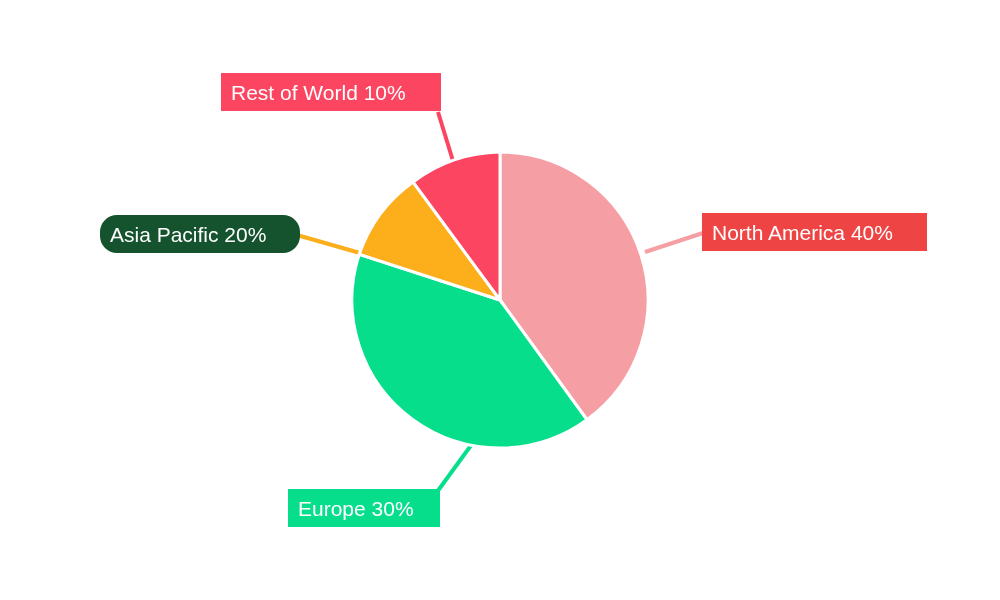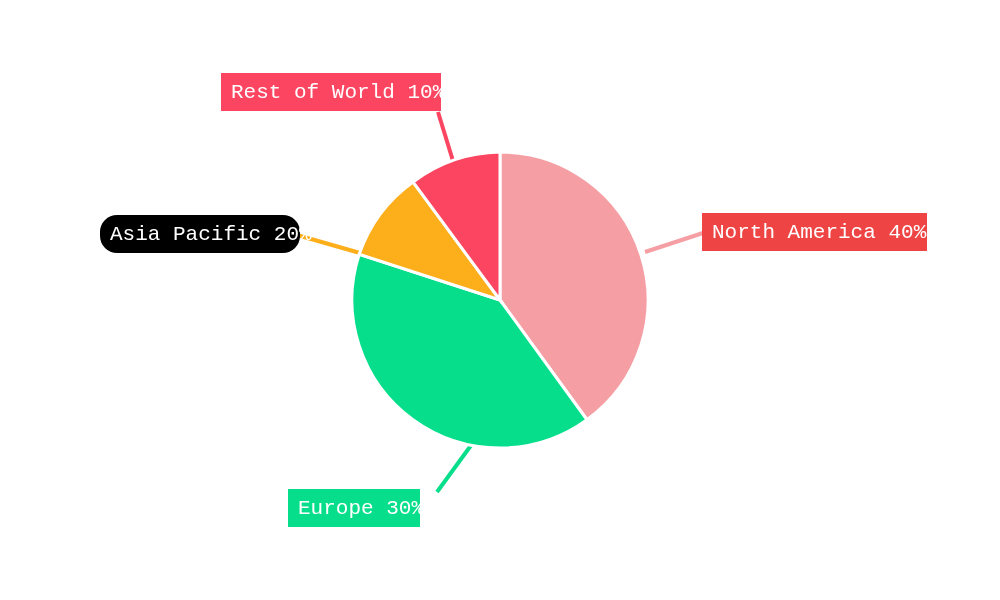--- a/index.html
+++ b/index.html
@@ -22,21 +22,21 @@
     position: absolute;
     left: 0;
     top: 0;
   }
   .pie-label {
     position: absolute;
     display: flex;
     align-items: center;
     color: #ffffff;
     font-size: 21px;
-    font-family: Liberation Mono, monospace;
+    font-family: Liberation Sans, sans-serif;
     line-height: 1;
     white-space: nowrap;
     padding: 8px 10px;
     box-sizing: border-box;
     height: 38px;
   }
 </style>
 </head>
 <body>
 
@@ -55,25 +55,25 @@
 
     <path d="M 500 300 L 359.22 254.26 A 148 148 0 0 1 413.00 181.97 Z" fill="#fcae1b" stroke="#ffffff" stroke-width="3"></path>
 
     <path d="M 500 300 L 413.00 181.97 A 148 148 0 0 1 500 152 Z" fill="#fb4561" stroke="#ffffff" stroke-width="3"></path>
   </svg>
 
   <div class="pie-label" id="label-north-america" style="left: 702px; top: 213px; width: 225px; height: 38px; background: #ef4444; color: rgb(255, 255, 255);">
     <span>North America 40%</span>
   </div>
 
-  <div class="pie-label" id="label-europe" style="left: 288px; top: 489px; width: 132px; height: 38px; background: rgb(7, 222, 140); color: rgb(255, 255, 255);">
+  <div class="pie-label" id="label-europe" style="left: 288px; top: 489px; width: 152px; height: 38px; background: rgb(7, 222, 140); color: rgb(255, 255, 255);">
     <span>Europe 30%</span>
   </div>
 
-  <div class="pie-label" id="label-asia-pacific" style="left: 100px; top: 215px; width: 200px; height: 38px; background: #000000; color: rgb(255, 255, 255); border-radius: 17px;">
+  <div class="pie-label" id="label-asia-pacific" style="left: 100px; top: 215px; width: 200px; height: 38px; background: #14532d; color: rgb(255, 255, 255); border-radius: 17px;">
     <span>Asia Pacific 20%</span>
   </div>
 
   <div class="pie-label" id="label-rest-of-world" style="left: 221px; top: 73px; width: 220px; height: 38px; background: rgb(251, 69, 97); color: rgb(255, 255, 255);">
     <span>Rest of World 10%</span>
   </div>
 
 </div>
 
 </body></html>

